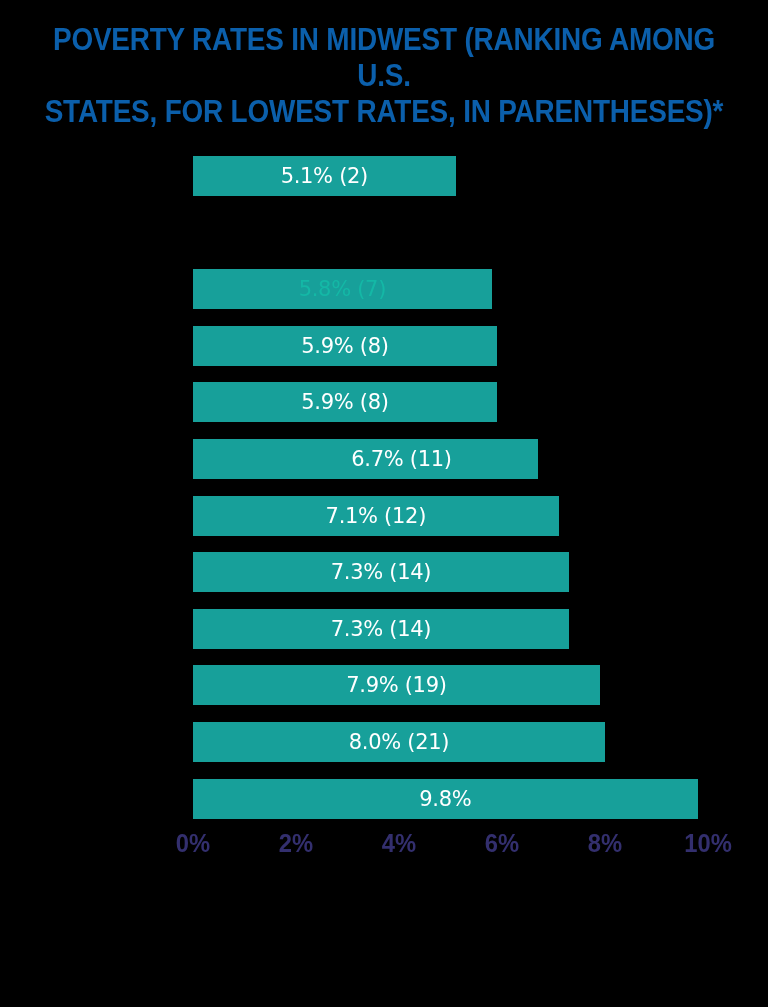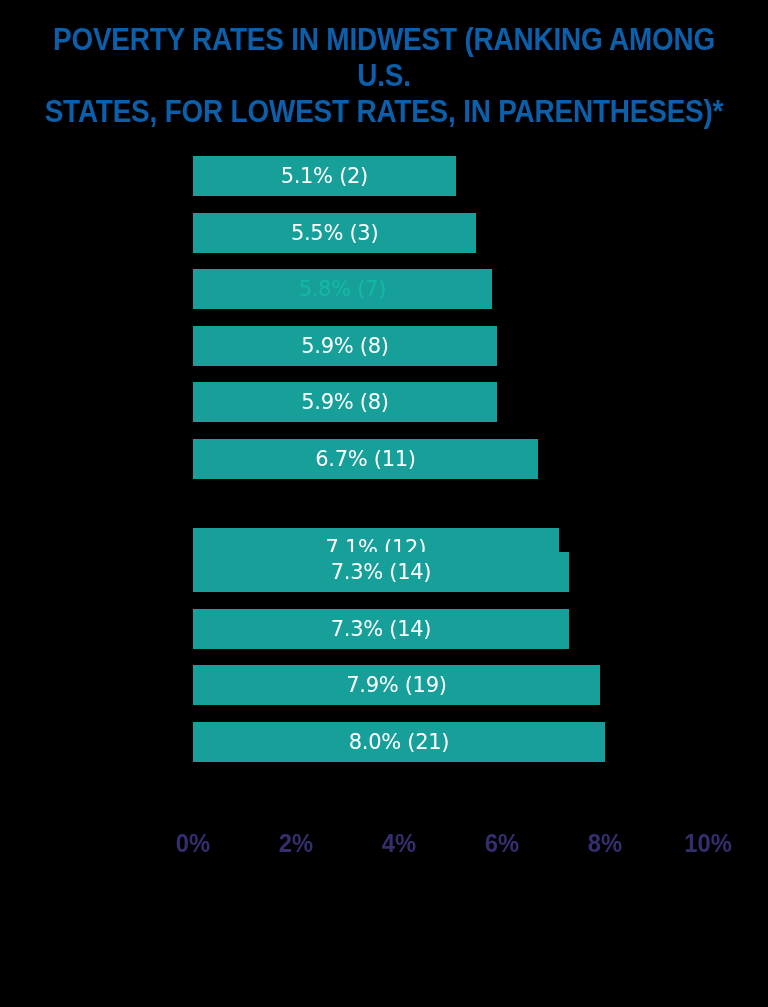--- a/index.html
+++ b/index.html
@@ -109,60 +109,60 @@
 <div id="chart-root">
 
   <div class="chart-title">POVERTY RATES IN MIDWEST (RANKING AMONG U.S.
 STATES, FOR LOWEST RATES, IN PARENTHESES)*</div>
 
   <div class="plot-area">
       <div class="bar-row" style="top: 156px; width: 262.65px;">
         <div class="bar" style="width: 262.65px; background: rgb(23, 160, 154);"></div>
         <div class="bar-label" style="width: 262.65px; color: rgb(255, 255, 255);">5.1% (2)</div>
       </div>
-      <div class="bar-row" style="top: 212.6px; width: 283.25px;">
-        <div class="bar" style="width: 283.25px; background: rgb(23, 160, 154);"></div>
-        <div class="bar-label" style="width: 283.25px; color: rgb(255, 255, 255);">5.5% (3)</div>
-      </div>
       <div class="bar-row" style="top: 269.2px; width: 298.7px;">
         <div class="bar" style="width: 298.7px; background: rgb(23, 160, 154);"></div>
         <div class="bar-label" style="width: 298.7px; color: #14b8a6;">5.8% (7)</div>
       </div>
       <div class="bar-row" style="top: 325.8px; width: 303.85px;">
         <div class="bar" style="width: 303.85px; background: rgb(23, 160, 154);"></div>
         <div class="bar-label" style="width: 303.85px; color: rgb(255, 255, 255);">5.9% (8)</div>
       </div>
       <div class="bar-row" style="top: 382.4px; width: 303.85px;">
         <div class="bar" style="width: 303.85px; background: rgb(23, 160, 154);"></div>
         <div class="bar-label" style="width: 303.85px; color: rgb(255, 255, 255);">5.9% (8)</div>
       </div>
       <div class="bar-row" style="top: 439px; width: 345.05px;">
         <div class="bar" style="width: 345.05px; background: rgb(23, 160, 154);"></div>
-        <div class="bar-label" style="width: 345.05px; color: rgb(255, 255, 255);">6.7% (11)</div>
+        <div class="bar-label" style="width: 345.05px; color: rgb(255, 255, 255); padding-left: 36px;">6.7% (11)</div>
       </div>
-      <div class="bar-row" style="top: 495.6px; width: 365.65px; margin-top: 32px;">
+      <div class="bar-row" style="top: 495.6px; width: 365.65px;">
         <div class="bar" style="width: 365.65px; background: rgb(23, 160, 154);"></div>
         <div class="bar-label" style="width: 365.65px; color: rgb(255, 255, 255);">7.1% (12)</div>
       </div>
       <div class="bar-row" style="top: 552.2px; width: 375.95px;">
         <div class="bar" style="width: 375.95px; background: rgb(23, 160, 154);"></div>
         <div class="bar-label" style="width: 375.95px; color: rgb(255, 255, 255);">7.3% (14)</div>
       </div>
       <div class="bar-row" style="top: 608.8px; width: 375.95px;">
         <div class="bar" style="width: 375.95px; background: rgb(23, 160, 154);"></div>
         <div class="bar-label" style="width: 375.95px; color: rgb(255, 255, 255);">7.3% (14)</div>
       </div>
       <div class="bar-row" style="top: 665.4px; width: 406.85px;">
         <div class="bar" style="width: 406.85px; background: rgb(23, 160, 154);"></div>
         <div class="bar-label" style="width: 406.85px; color: rgb(255, 255, 255); border-radius: 19px;">7.9% (19)</div>
       </div>
       <div class="bar-row" style="top: 722px; width: 412px;">
         <div class="bar" style="width: 412px; background: rgb(23, 160, 154);"></div>
         <div class="bar-label" style="width: 412px; color: rgb(255, 255, 255);">8.0% (21)</div>
       </div>
+      <div class="bar-row" style="top: 778.6px; width: 504.7px;">
+        <div class="bar" style="width: 504.7px; background: rgb(23, 160, 154);"></div>
+        <div class="bar-label" style="width: 504.7px; color: rgb(255, 255, 255);">9.8%</div>
+      </div>
     </div>
 
   <div class="axis">
       <div class="tick-label" style="left: 193px; color: rgb(51, 47, 110);">0%</div>
       <div class="tick-label" style="left: 296px; color: rgb(51, 47, 110);">2%</div>
       <div class="tick-label" style="left: 399px; color: rgb(51, 47, 110);">4%</div>
       <div class="tick-label" style="left: 502px; color: rgb(51, 47, 110);">6%</div>
       <div class="tick-label" style="left: 605px; color: rgb(51, 47, 110);">8%</div>
       <div class="tick-label" style="left: 708px; color: rgb(51, 47, 110);">10%</div>
     </div>

